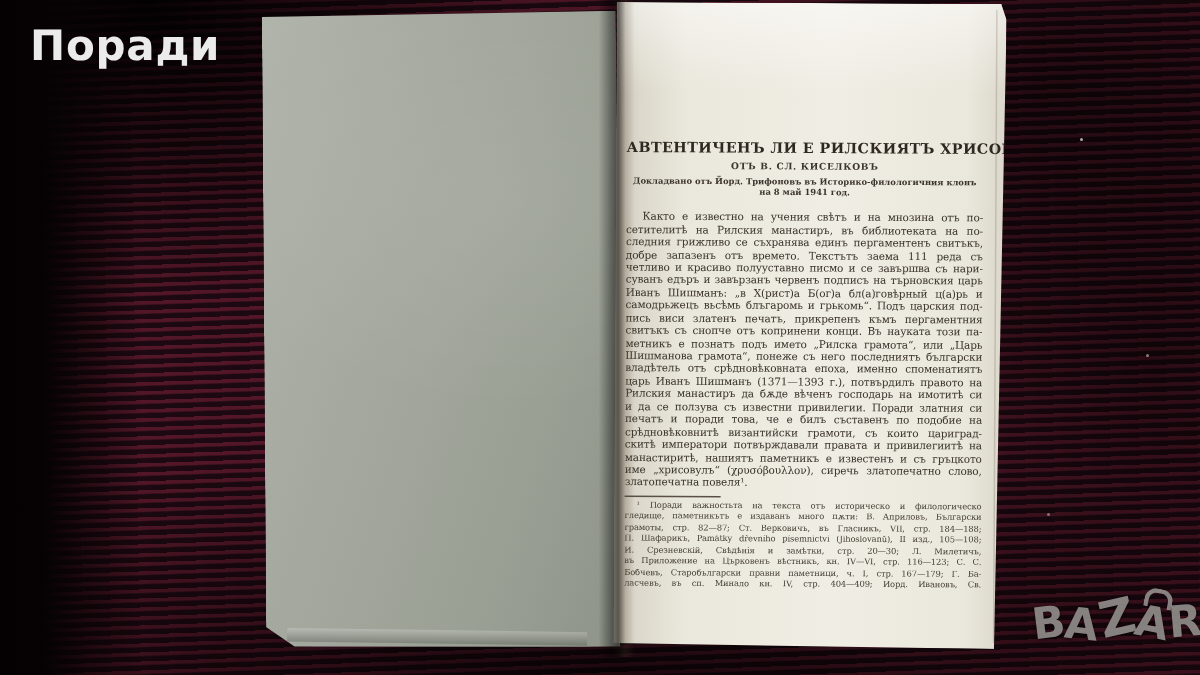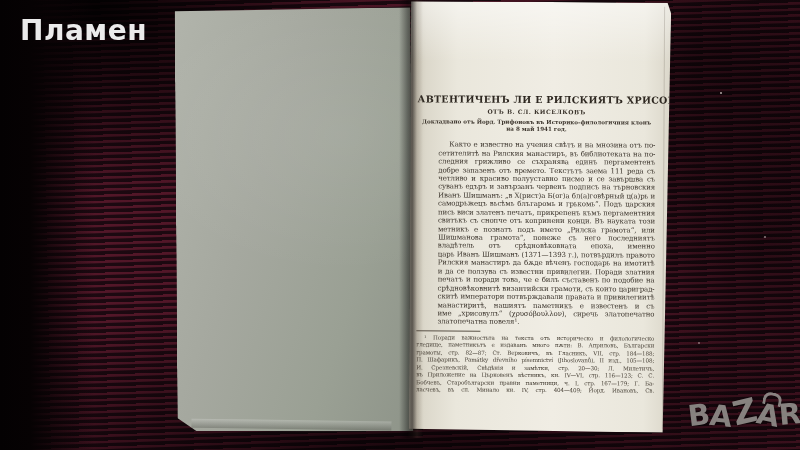--- a/index.html
+++ b/index.html
@@ -46,21 +46,21 @@
 
   
   .page-text{position:absolute;left:7px;right:15px;top:0;bottom:0;
     font-family:"DejaVu Serif",serif;color:#3a332b;}
   .title{margin-top:92px;text-align:center;font-size:9.5px;font-weight:bold;
     letter-spacing:.3px;color:#2e2821;white-space:nowrap;}
   .byline{margin-top:3px;text-align:center;font-size:6px;letter-spacing:.5px;
     font-weight:bold;color:#3a332b;}
   .note{margin-top:4px;text-align:center;font-size:5.6px;line-height:6.6px;
     font-weight:bold;color:#3c352d;}
-  .body{margin-top:9px;font-size:7px;line-height:8.45px;letter-spacing:-.1px;margin-left:21px;}
+  .body{margin-top:9px;font-size:7px;line-height:8.45px;letter-spacing:-.1px;}
   .body div{text-align:justify;text-align-last:justify;height:8.45px;overflow:hidden;}
   .body div:first-child{text-indent:11px;}
   .body div:last-child{text-align-last:left;}
   .fn-rule{margin-top:4px;width:64px;border-top:1px solid #595146;height:0;}
   .footnote{margin-top:3px;font-size:5.6px;line-height:7.5px;color:#453e34;
     letter-spacing:-.1px;}
   .footnote div{text-align:justify;text-align-last:justify;height:7.5px;overflow:hidden;}
   .footnote div:first-child{text-indent:8px;}
 
   
@@ -135,21 +135,21 @@
             <div>въ Приложение на Църковенъ вѣстникъ, кн. IV—VI, стр. 116—123; С. С.</div>
             <div>Бобчевъ, Старобългарски правни паметници, ч. I, стр. 167—179; Г. Ба-</div>
             <div>ласчевъ, въ сп. Минало кн. IV, стр. 404—409; Йорд. Ивановъ, Св.</div>
           </div>
       </div>
     </div>
 
     <div class="gutter"></div>
   </div>
 
-  <div class="seller">Пламен</div>
+  <div class="seller">Поради</div>
 
   <div class="bazar">
     <span class="bz0">B</span>
     <span class="bz1">A</span>
     <span class="bz2">Z</span>
     <span class="bz3">
       <span>A</span>
       <span class="bag-handle"></span>
     </span>
     <span class="bz4">R</span>

